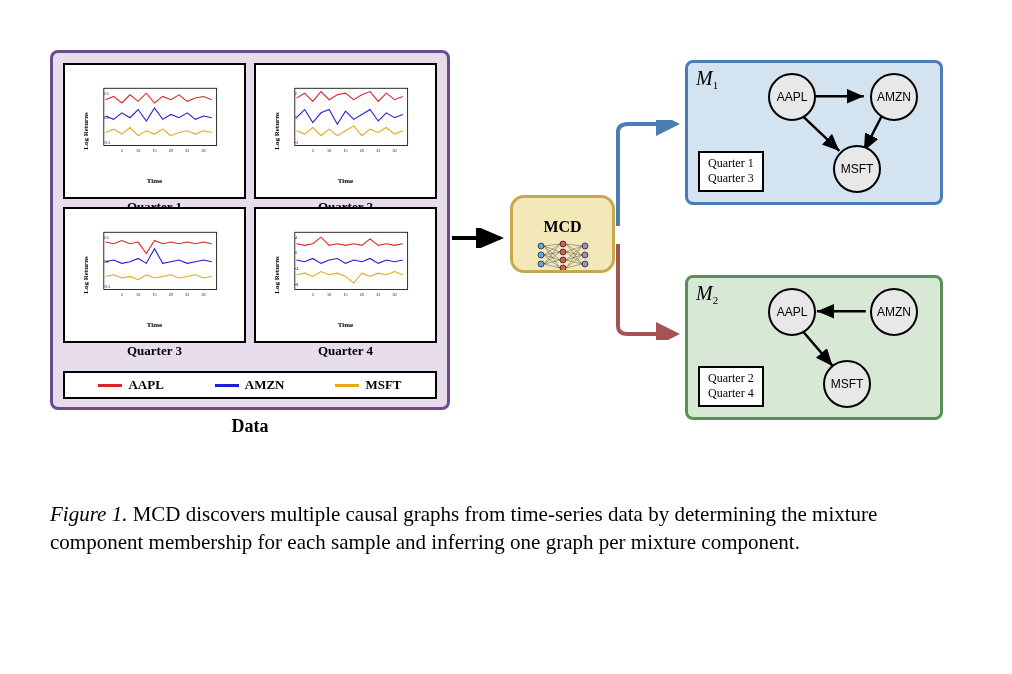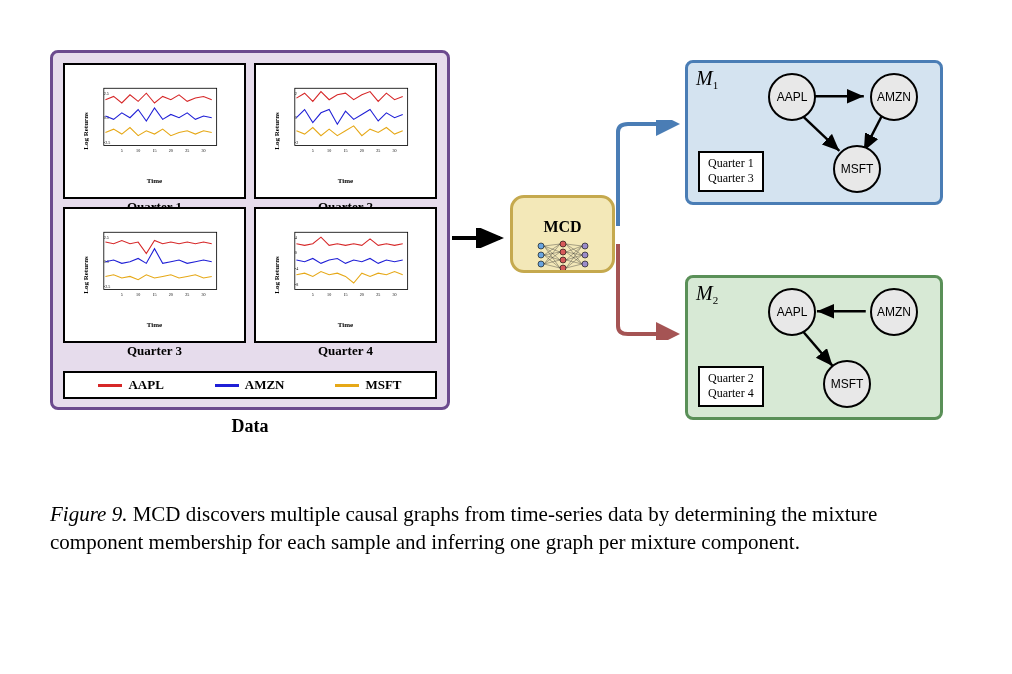--- a/index.html
+++ b/index.html
@@ -455,14 +455,14 @@
     <div class="quarters-box" style="left:10px;bottom:10px">
       <div>Quarter 2</div>
       <div>Quarter 4</div>
     </div>
   </div>
 
 
 </div>
 
 <p class="caption">
-  <span class="caption-label">Figure 9.</span><span> MCD discovers multiple causal graphs from time-series data by determining the mixture component membership for each sample and inferring one graph per mixture component.</span>
+  <span class="caption-label">Figure 1.</span><span> MCD discovers multiple causal graphs from time-series data by determining the mixture component membership for each sample and inferring one graph per mixture component.</span>
 </p>
 
 </body></html>

